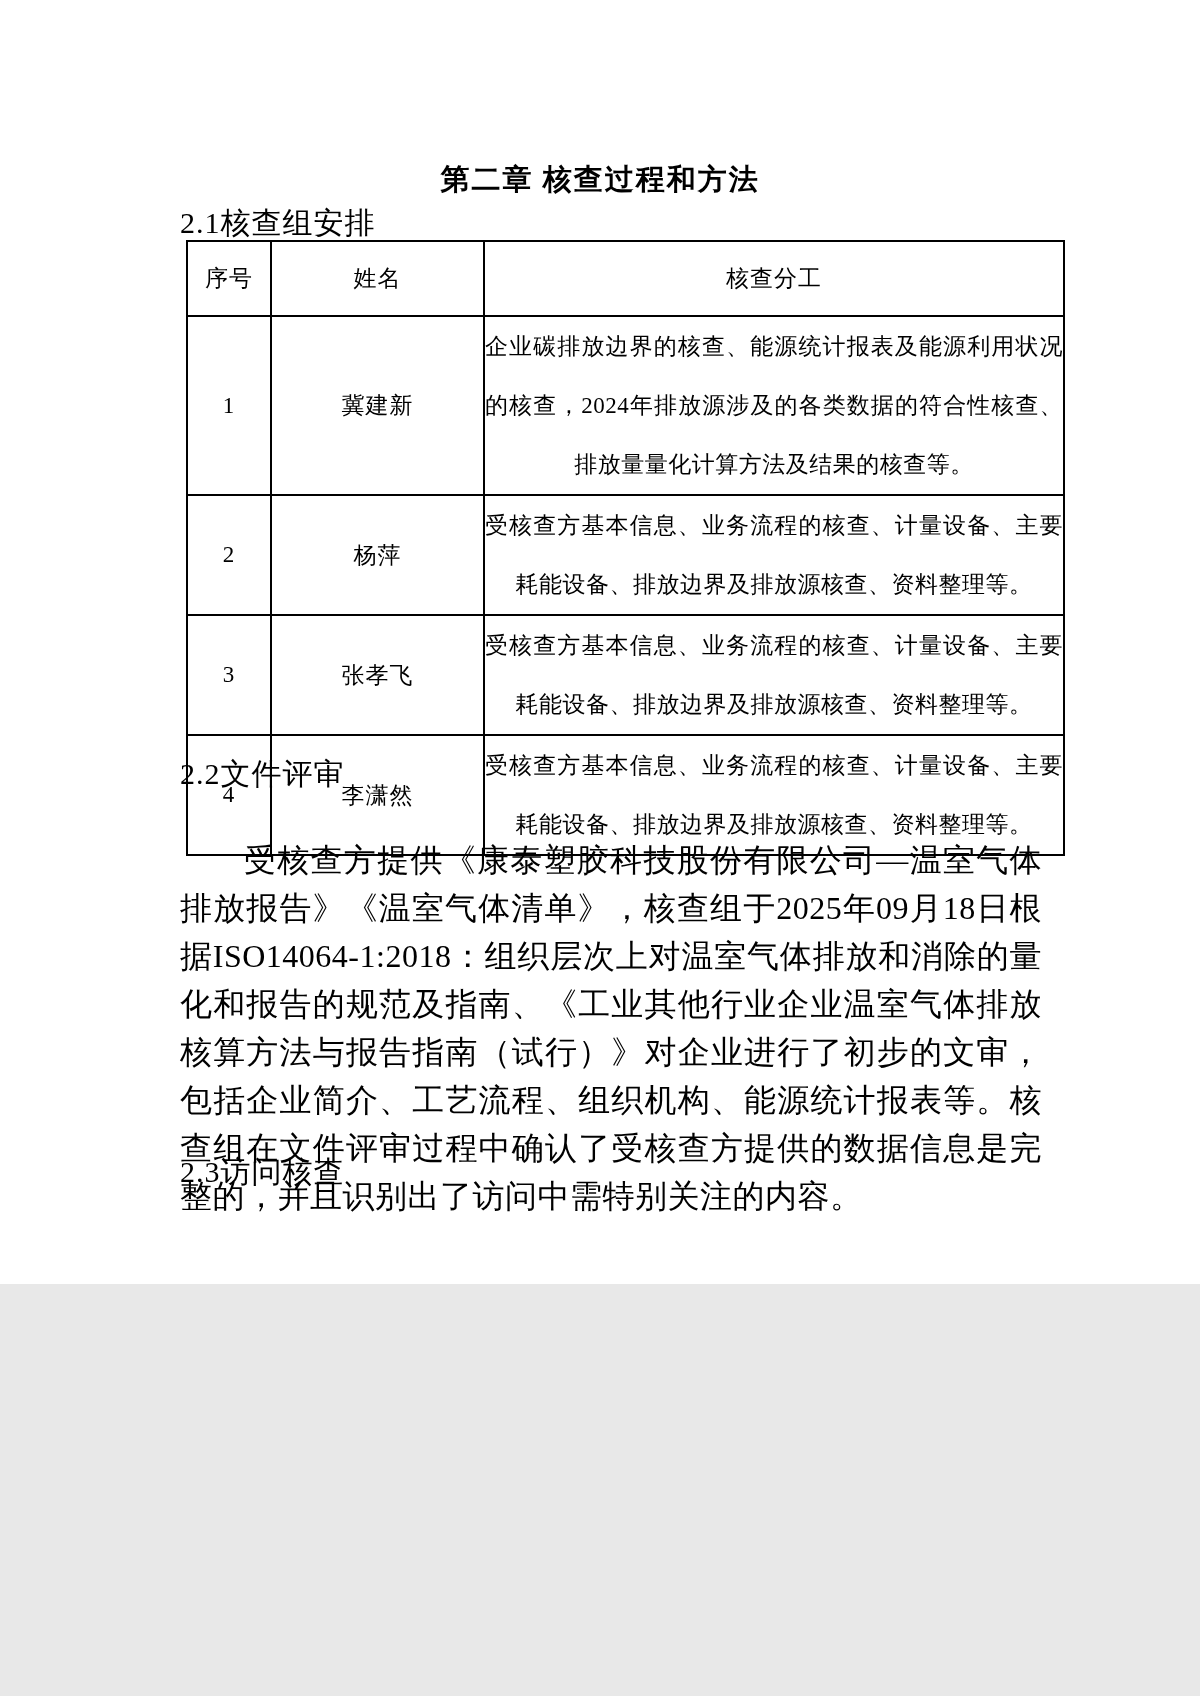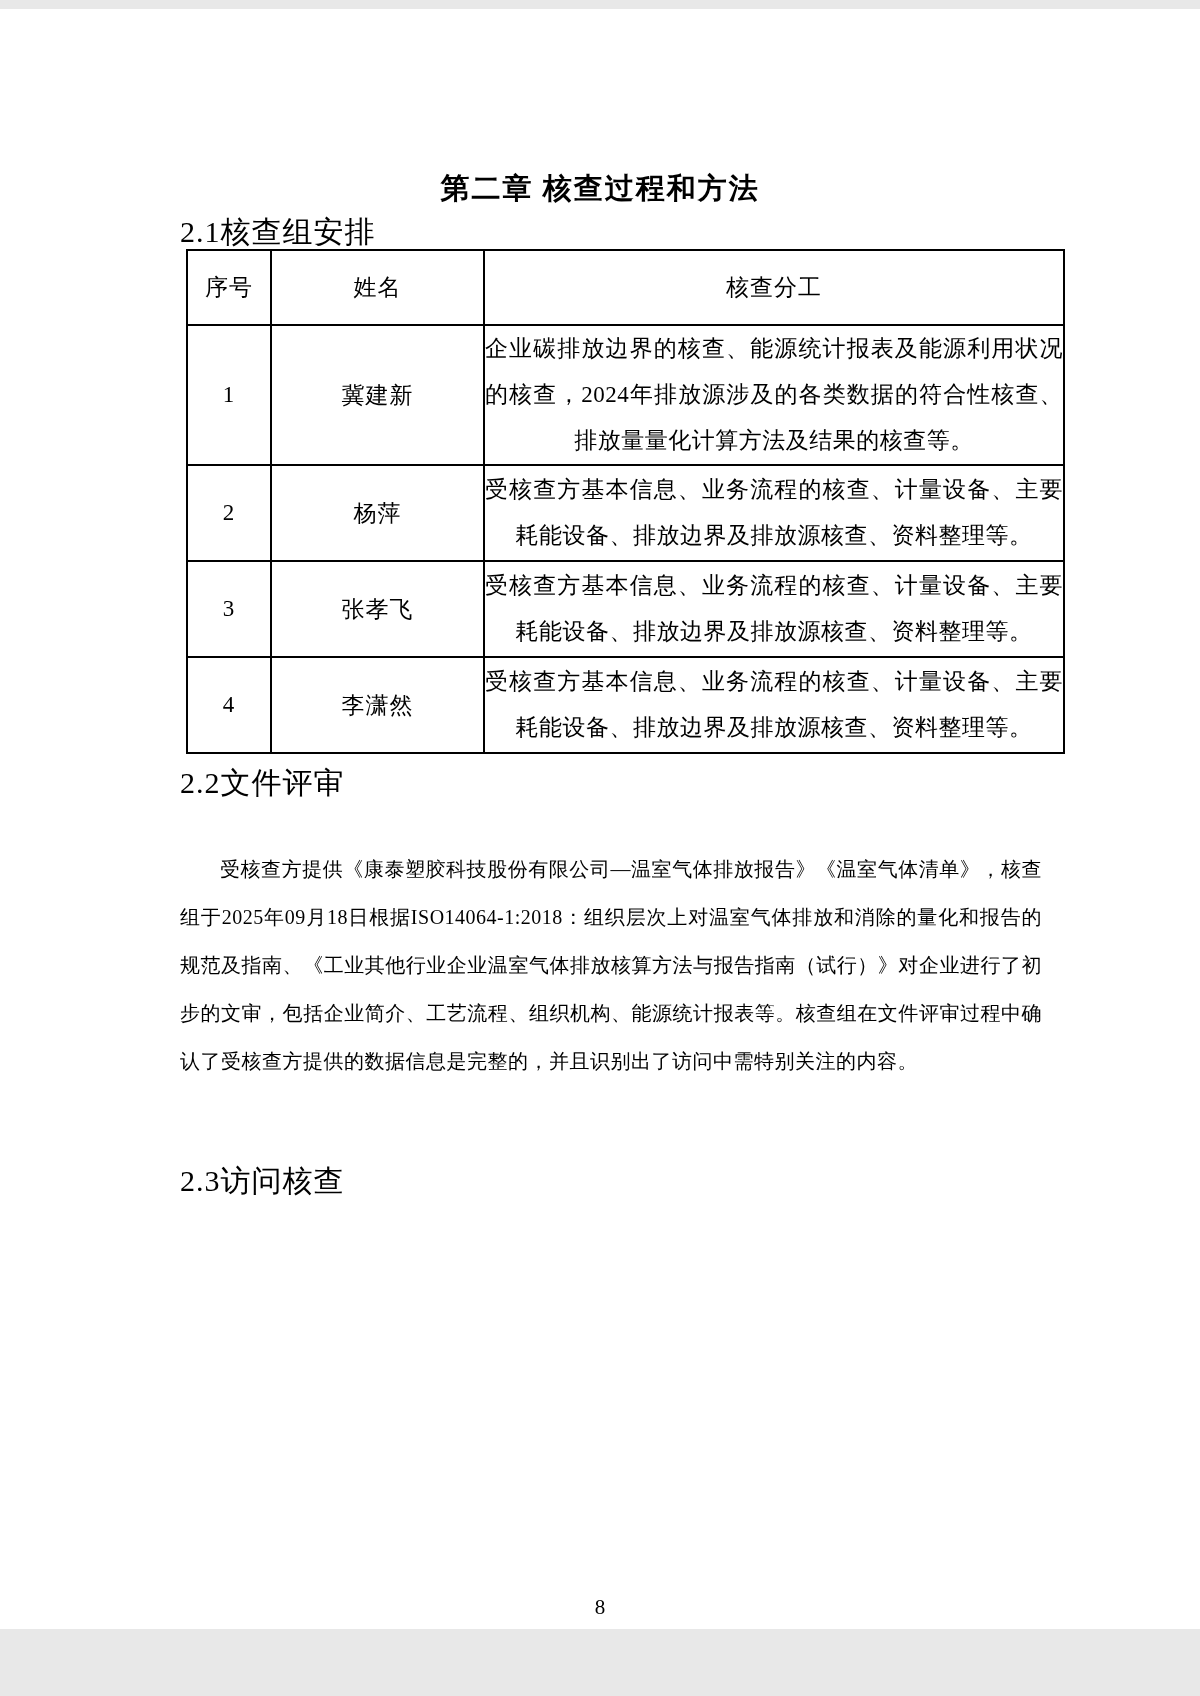--- a/index.html
+++ b/index.html
@@ -3,22 +3,22 @@
 <meta charset="utf-8">
 <style>
   html, body {
     margin: 0;
     padding: 0;
     background: #e8e8e8;
   }
   .page {
     position: relative;
     width: 1200px;
-    height: 1620px;
-    margin: 9px auto;
+    height: 1284px;
+    margin: 0 auto;
     background: #ffffff;
     color: #000000;
     font-family: "Liberation Serif", "DejaVu Serif", serif;
     overflow: hidden;
   }
   .doc-title {
     position: absolute;
     top: 160px;
     left: 0;
     width: 1200px;
@@ -65,30 +65,30 @@
   td.cell-center, th.cell-center {
     text-align: center;
     letter-spacing: 1px;
   }
   td.cell-duty {
     padding: 2px 9px;
     text-align: justify;
     text-align-last: center;
     text-justify: inter-character;
     word-break: break-all;
-    line-height: 46px;
+    line-height: 59px;
     letter-spacing: 0.5px;
     border-radius: 31px;
   }
 
   .body-para {
     position: absolute;
     left: 180px;
     width: 862px;
-    font-size: 20px;
+    font-size: 32px;
     line-height: 48px;
     text-align: justify;
     text-justify: inter-character;
     word-break: break-all;
     letter-spacing: 0.5px;
   }
   .para-22 { top: 836px; text-indent: 2em; }
   .para-23 { top: 1211px; text-align: left; }
 
   .page-number {

